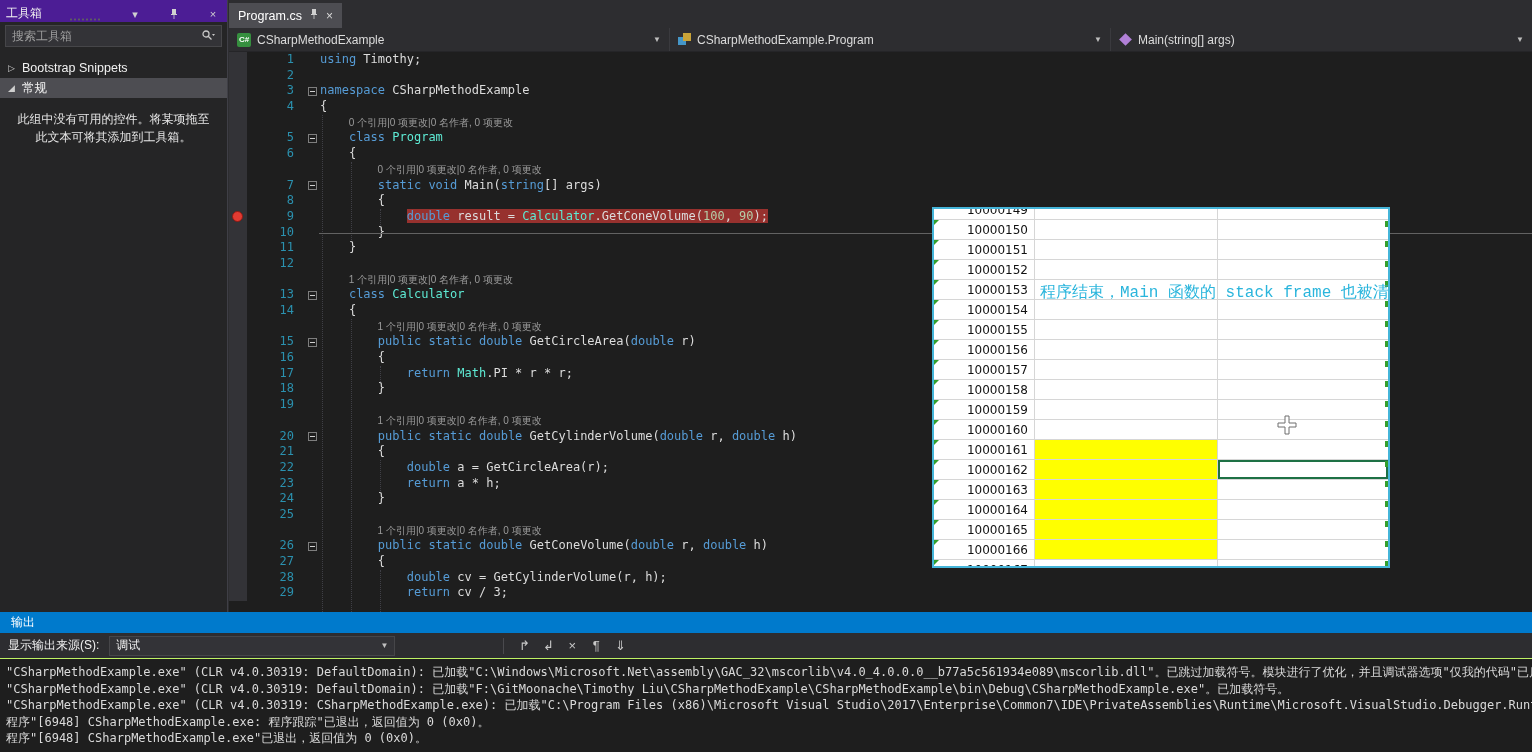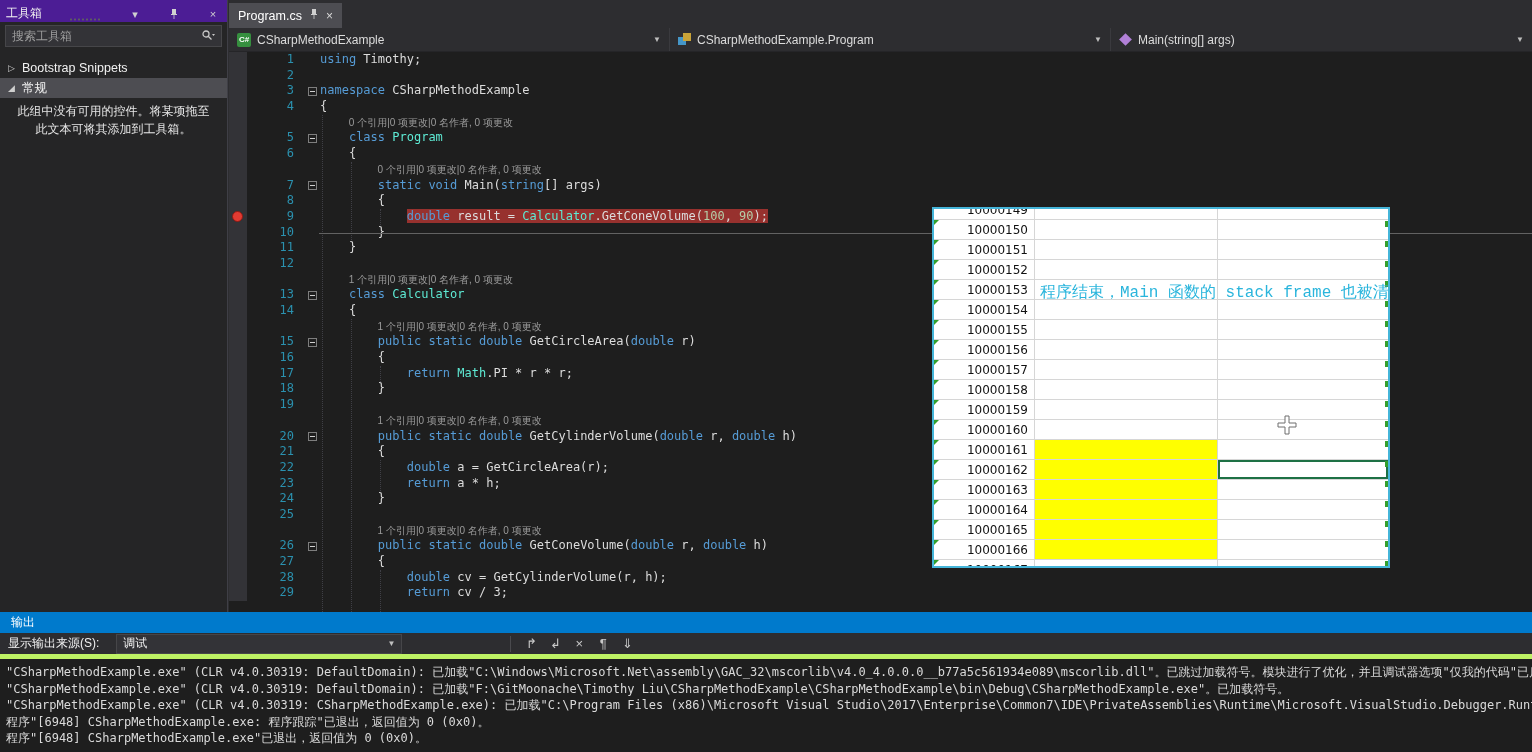--- a/index.html
+++ b/index.html
@@ -11,21 +11,21 @@
   .tb-title{height:22px;display:flex;align-items:flex-end;padding:0 6px;gap:23px;background:#4c1d95;color:#f1f1f1;font-size:12px}
   .grip{flex:1;height:5px;margin:0 4px;background-image:radial-gradient(circle,#5d5d62 1px,transparent 1.2px);background-size:4px 5px}
   .tb-ico{width:16px;height:16px;display:flex;align-items:center;justify-content:center;color:#d0d0d0;font-size:11px;flex:none}
   .tb-search{height:28px;display:flex;align-items:flex-end;padding:3px 5px}
   .tb-input{flex:1;height:22px;background:#333337;border:1px solid #464649;display:flex;align-items:center;padding:0 6px;color:#9d9d9d;font-size:12px}
   .tb-input .ph{flex:1}
   .tb-rows{margin-top:8px}
   .tb-row{height:20px;display:flex;align-items:center;gap:5px;padding:0 6px;color:#f1f1f1;font-size:12.5px}
   .tb-row .arrow{color:#cfcfcf;font-size:9px;width:11px;text-align:center}
   .tb-row.sel{background:#4d4d52}
-  .tb-empty{margin:4px 12px 0;text-align:center;color:#e6e6e6;font-size:12px;line-height:18px;word-break:break-all}
+  .tb-empty{margin:12px 12px 0;text-align:center;color:#e6e6e6;font-size:12px;line-height:18px;word-break:break-all}
 
   
   #tabstrip{position:absolute;left:229px;top:0;width:1303px;height:28px;background:#2d2d30;display:flex;align-items:flex-end}
   .tab{height:25px;display:flex;align-items:center;gap:7px;padding:0 9px;background:#4d4d52;color:#fff;font-size:12.5px}
   .tab .x{color:#d8d8d8;font-size:12px;line-height:12px}
 
   
   #navbar{position:absolute;left:229px;top:28px;width:1303px;height:24px;background:#2d2d30;display:flex;border-bottom:1px solid #252528}
   .navsec{display:flex;align-items:center;gap:6px;height:100%;padding:0 8px;color:#dcdcdc;font-size:12px;border-right:1px solid #3a3a3e}
   .navsec .chev{margin-left:auto;color:#bdbdbd;font-size:8px}
@@ -63,22 +63,22 @@
   .c3{flex:1;border-bottom:1px solid #d6d6d6;position:relative}
   .c3::after{content:"";position:absolute;right:0;top:1px;width:3px;height:6px;background:#33a02c}
   .c3.sel{box-shadow:inset 0 0 0 2px #1e7145}
   #sheet-annotation{position:absolute;left:106px;font-size:16px;color:#2ab5dc;white-space:nowrap;z-index:6;font-family:Liberation Mono, monospace}
 
   #cursor{position:absolute;left:1277px;top:415px;z-index:9}
 
   
   #output{position:absolute;left:0;top:612px;width:1532px;height:140px;background:#1e1e1e}
   .otitle{height:21px;background:#007acc;color:#fff;font-size:12px;display:flex;align-items:center;padding:0 11px}
-  .otoolbar{height:26px;background:#2d2d30;display:flex;align-items:center;padding:0 8px;font-size:12px;color:#f1f1f1;gap:6px;border-bottom:5px solid #bef264}
-  .osel{width:286px;height:20px;background:#333337;border:1px solid #464649;display:flex;align-items:center;padding:4px 6px;margin-left:11px;color:#f1f1f1}
+  .otoolbar{height:26px;background:#2d2d30;display:flex;align-items:center;padding:0 8px;font-size:12px;color:#f1f1f1;gap:6px;border-bottom:1px solid #bef264}
+  .osel{width:286px;height:20px;background:#333337;border:1px solid #464649;display:flex;align-items:center;padding:4px 6px;margin-left:4px;color:#f1f1f1}
   .osel .chev{margin-left:auto;font-size:8px;color:#c0c0c0}
   .ospace{width:92px}
   .osep{width:1px;height:16px;background:#4a4a4e;margin:0 4px}
   .obtn{width:20px;height:20px;display:flex;align-items:center;justify-content:center;color:#c8c8c8;font-size:13px}
   .olines{padding:5px 6px 0;font-family:"DejaVu Sans Mono",monospace;font-size:12px;line-height:16.5px;color:#dadada;white-space:pre;overflow:hidden}
 </style>
 </head>
 <body>
 
 <div class="app">

